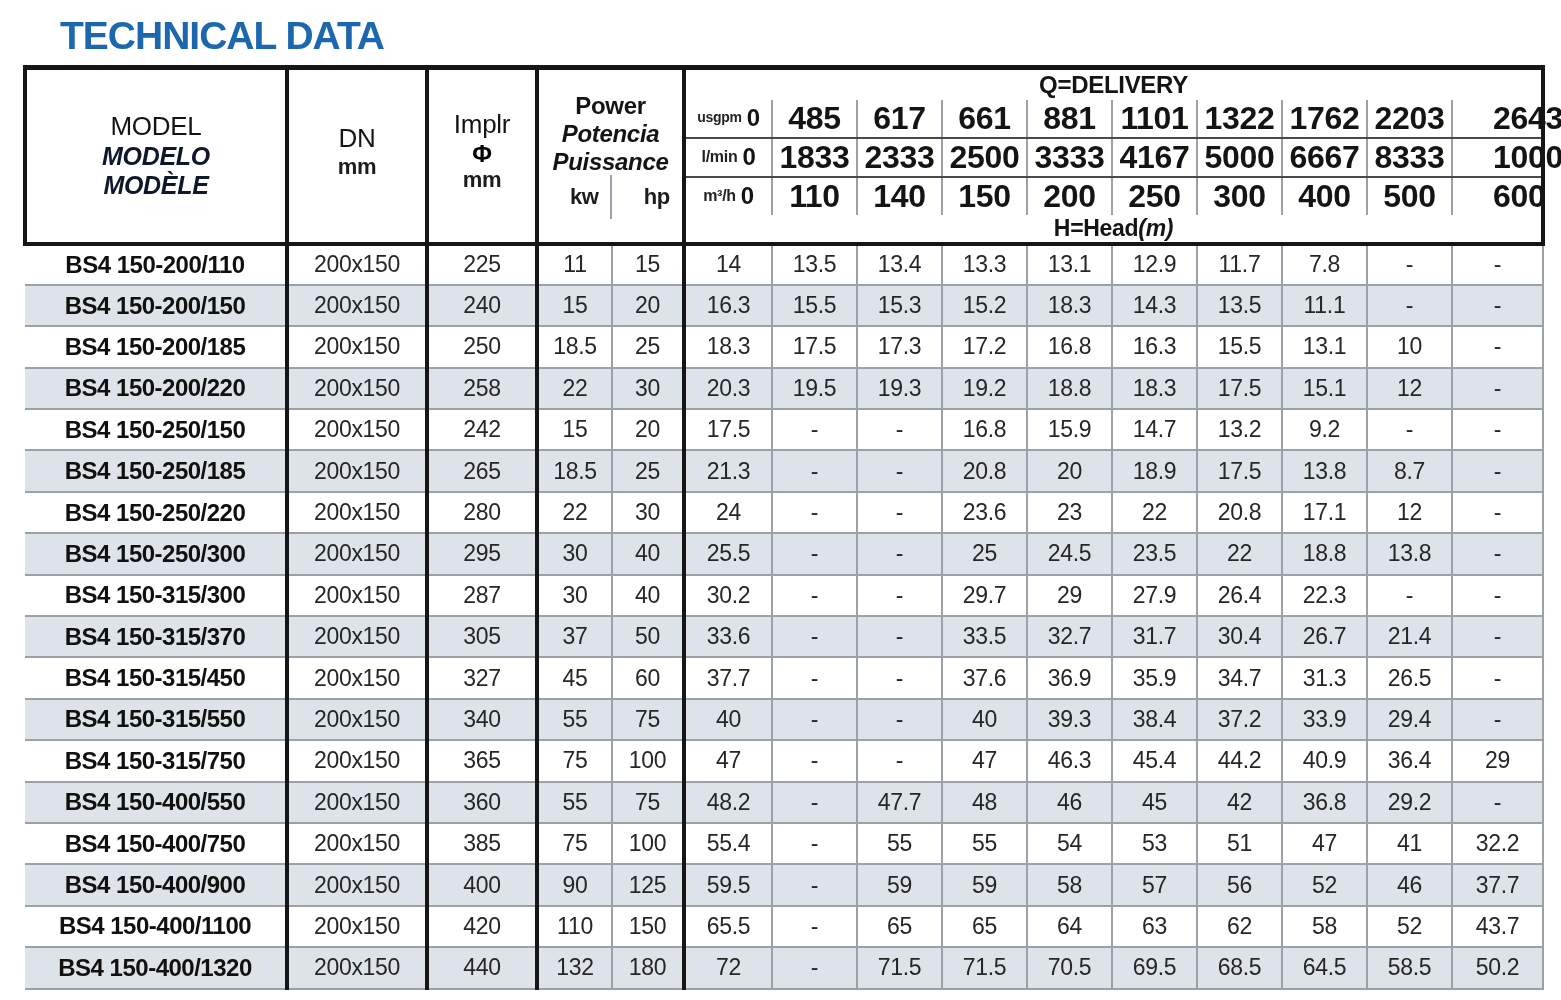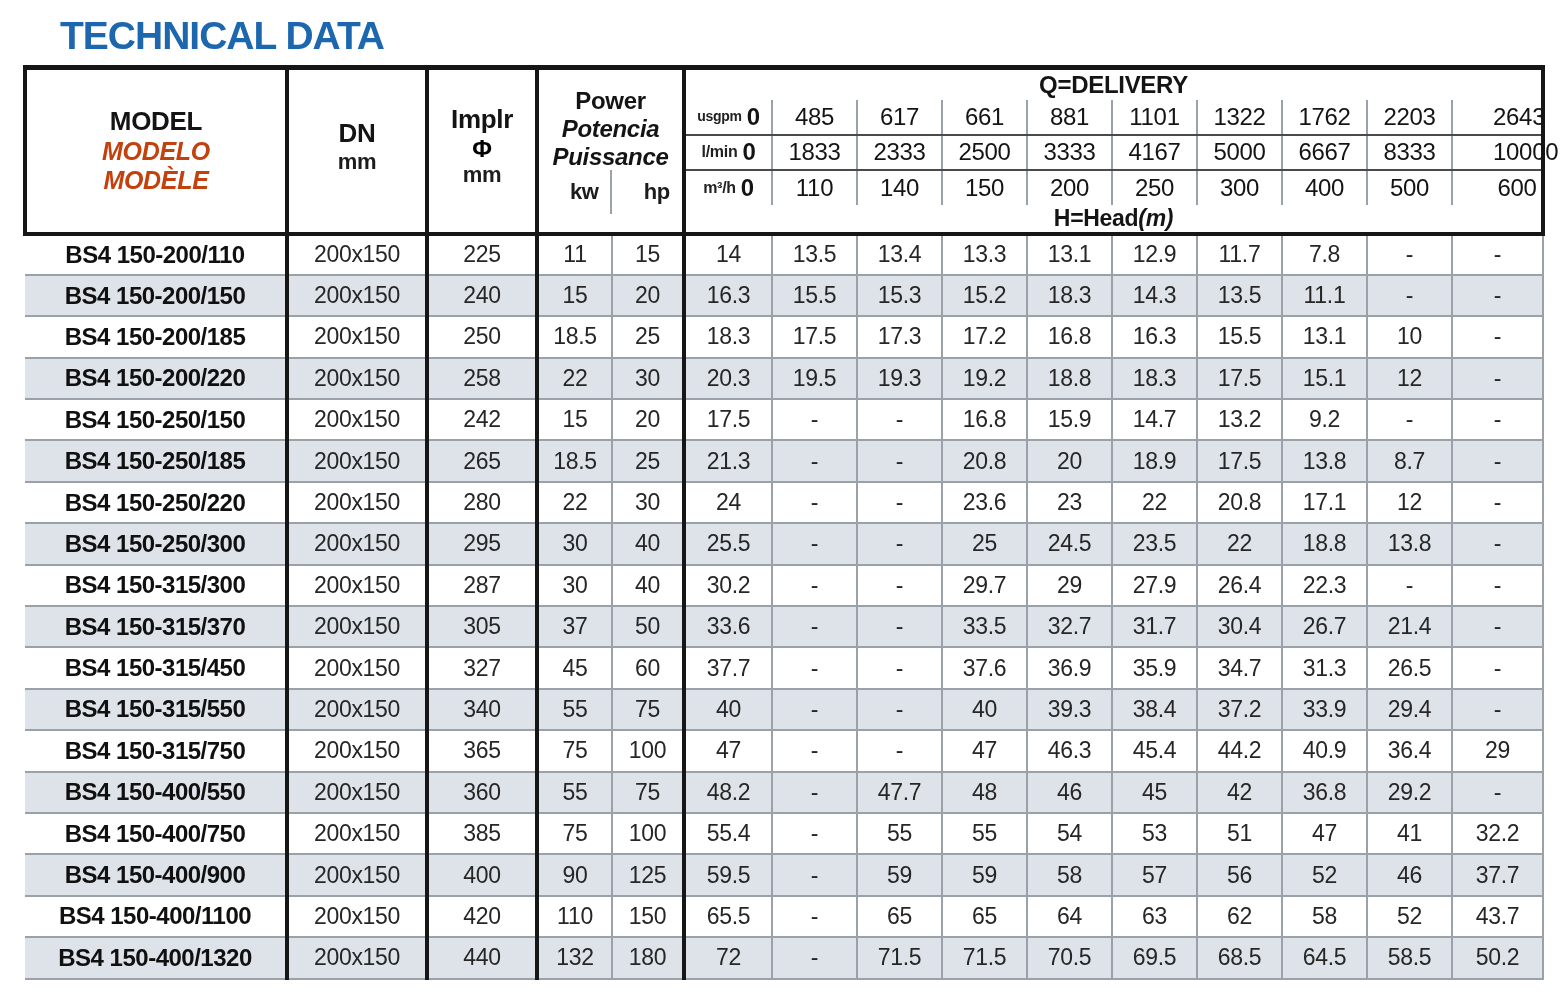--- a/index.html
+++ b/index.html
@@ -55,22 +55,22 @@
   
   thead td { background: #fff; }
   .hd-span {
     border-top: 5px solid var(--bk);
     border-right: 4px solid var(--bk);
   }
   .model-head { border-left: 4px solid var(--bk); }
   .hdr-stack { display: flex; flex-direction: column; height: 100%; align-items: center; }
   .hdr-main { flex: 1; display: flex; flex-direction: column; justify-content: center; line-height: 1.15; }
   .hdr-unit { padding-bottom: 8px; font-size: 22px; font-weight: bold; color: #1c1c1c; }
-  .t-big { font-size: 26px; font-weight: bold; color: #141414; }
-  .t-big-i { font-size: 25px; font-weight: bold; font-style: italic; color: #c2410c; }
+  .t-big { font-size: 26px; font-weight: normal; color: #141414; }
+  .t-big-i { font-size: 25px; font-weight: bold; font-style: italic; color: #0f172a; }
   .t-med { font-size: 24px; font-weight: bold; color: #141414; }
   .t-med-i { font-size: 24px; font-weight: bold; font-style: italic; color: #141414; }
   .phi { font-size: 24px; font-weight: bold; }
   .kwhp-row { display: flex; height: 44px; }
   .kwhp-row .half { flex: 1; display: flex; align-items: center; justify-content: center; font-size: 22px; font-weight: bold; color: #1c1c1c; padding-left: 20px; }
   .kwhp-row .half + .half { border-left: 2px solid var(--thin); }
 
   .q-delivery-cell {
     border-top: 5px solid var(--bk);
     border-right: 4px solid var(--bk);
@@ -82,22 +82,22 @@
   tr.unit-row { height: 35px; }
   tr.unit-row td { border-bottom: 2px solid var(--sep); }
   tr.unit-row.last td { border-bottom: none; }
   .q-unit-cell { }
   .q-unit-inner { display: flex; align-items: center; justify-content: center; gap: 5px; }
   .unit-stack { display: flex; flex-direction: row; line-height: 0.95; font-size: 14px; font-weight: bold; color: #222; }
   .unit-small { font-size: 16px; font-weight: bold; color: #222; }
   .zero { font-size: 24px; font-weight: bold; color: #141414; }
   td.q-val {
     border-left: 2px solid var(--thin);
-    font-size: 24px;
-    font-weight: normal;
+    font-size: 32px;
+    font-weight: bold;
     color: #141414;
   }
   td.q-val:last-child { border-right: 4px solid var(--bk); }
   .q-unit-cell { border-right: 0; }
   tr.unit-row td:last-child { border-right: 4px solid var(--bk); padding-left: 40px; }
   .head-title-cell {
     border-right: 4px solid var(--bk);
     height: 28px;
     font-size: 23px;
     font-weight: bold;

